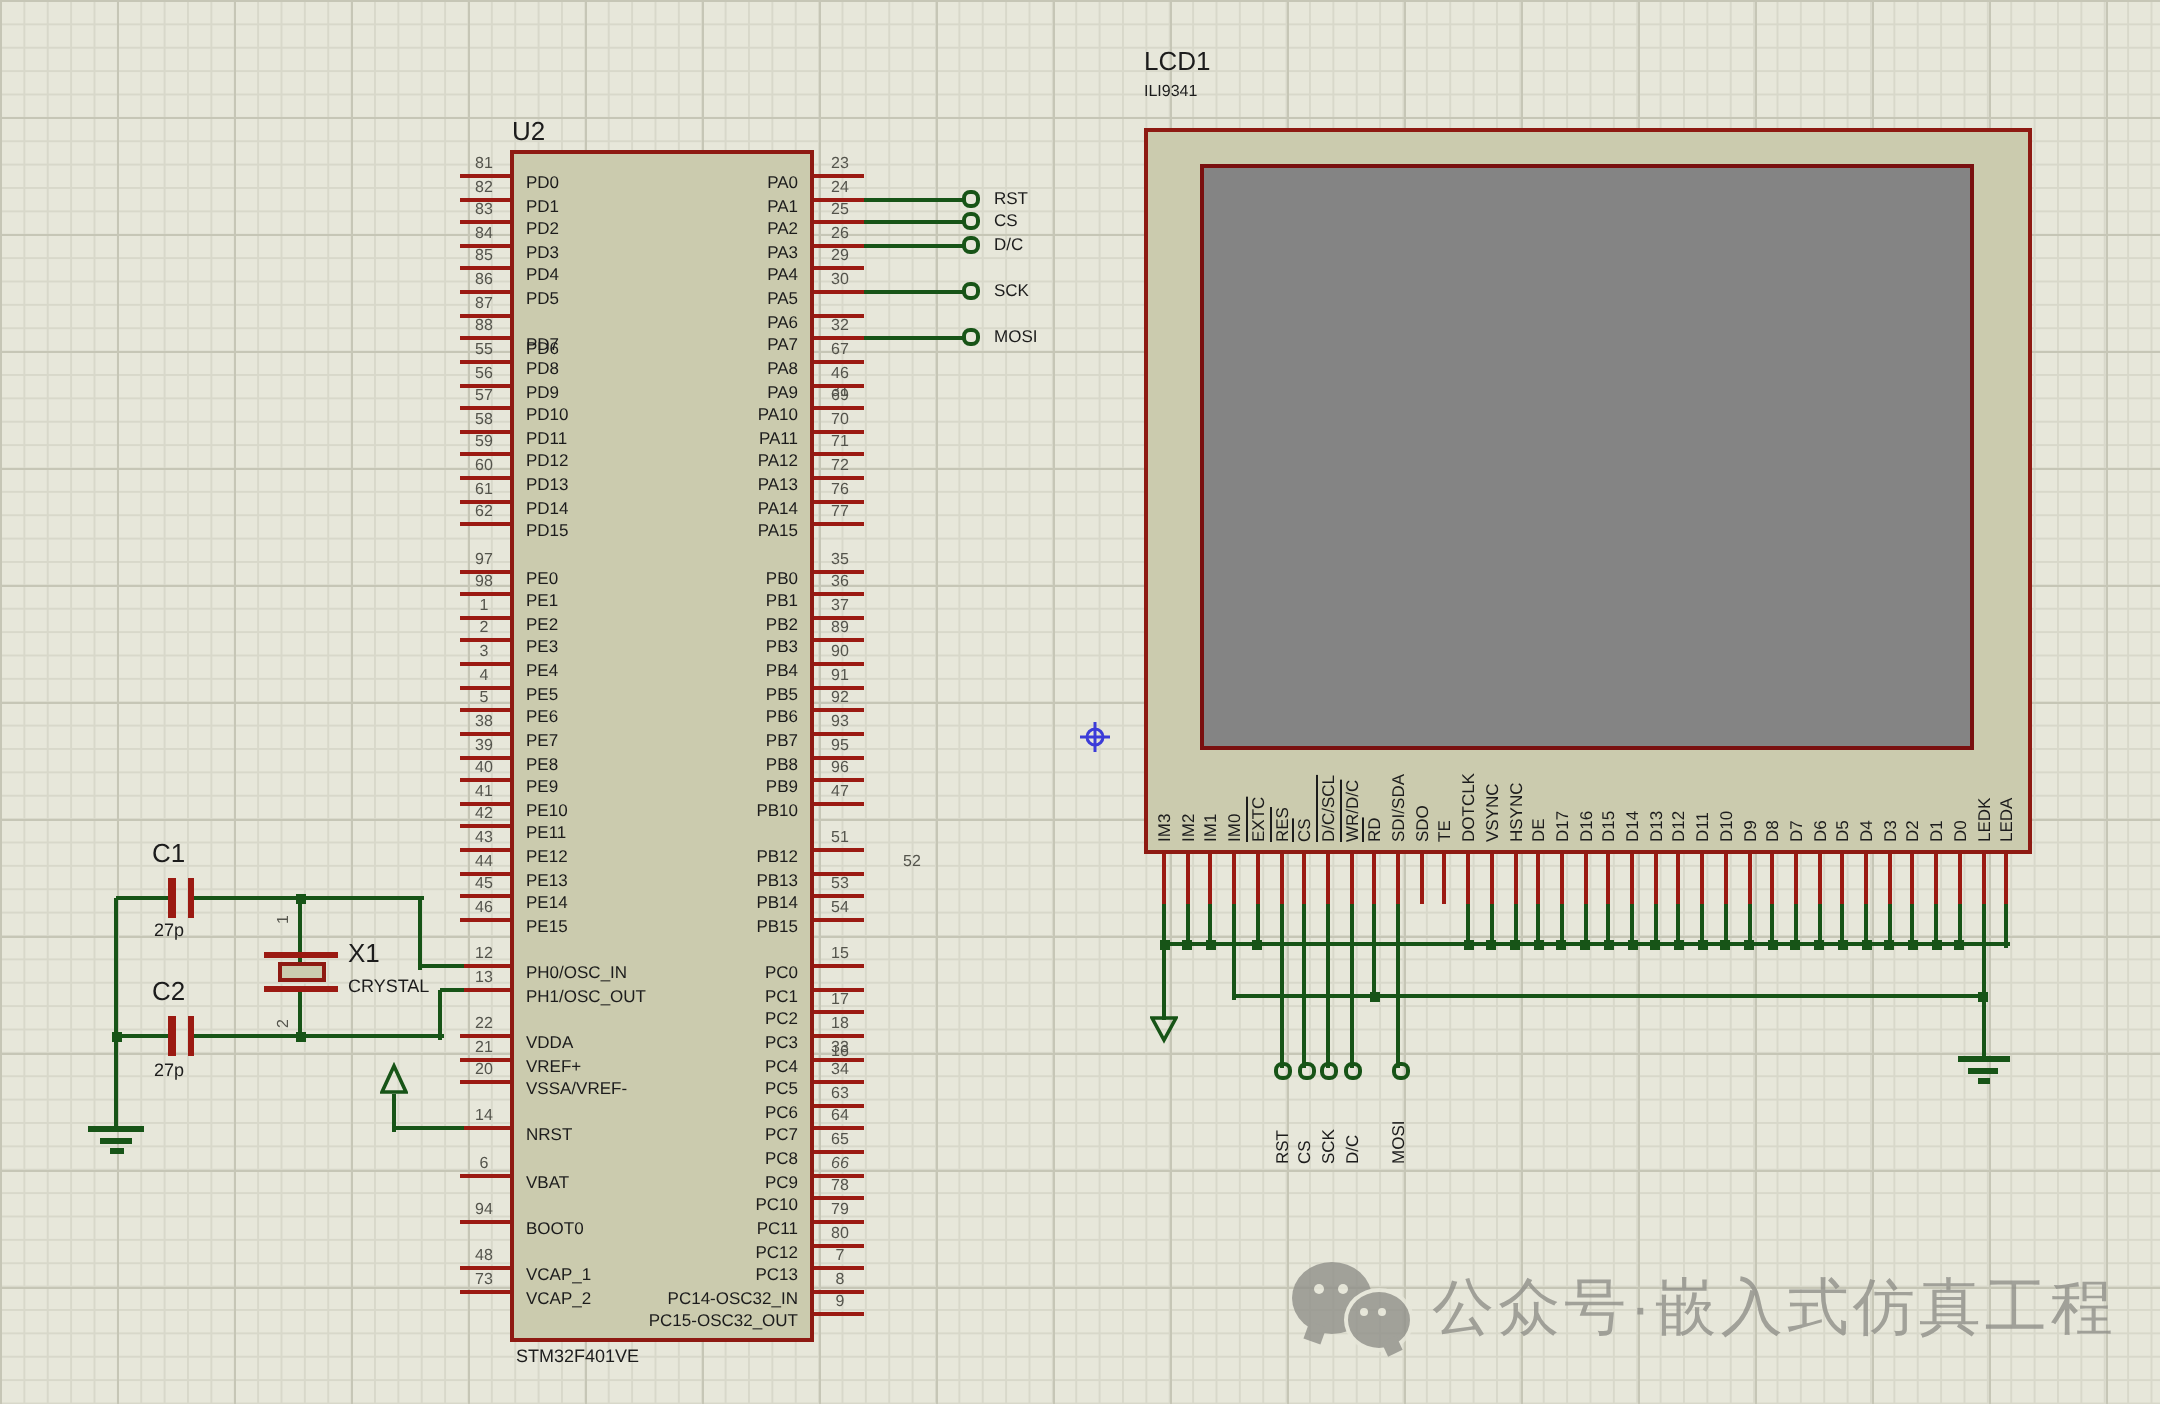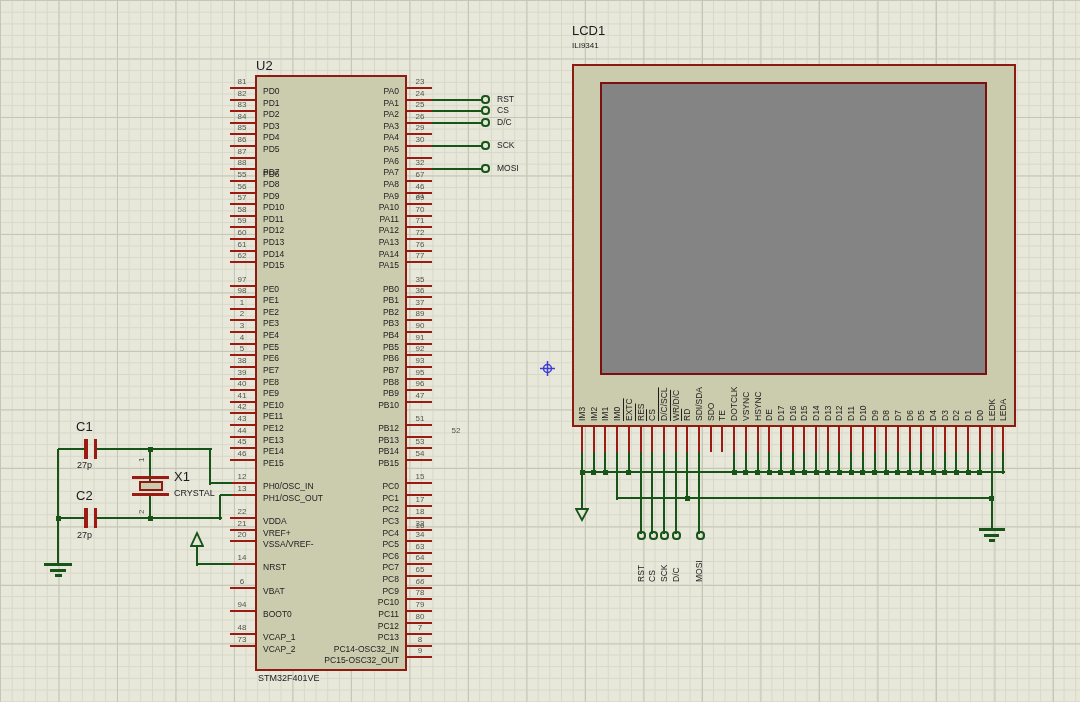--- a/index.html
+++ b/index.html
@@ -41,20 +41,33 @@
   <div class="t val" style="left:258px;top:674px">STM32F401VE</div>
   <div class="t ref" style="left:572px;top:24px">LCD1</div>
   <div class="t" style="left:572px;top:42px;font-size:8px">ILI9341</div>
   <div class="t ref" style="left:76px;top:420px">C1</div>
   <div class="t val" style="left:77px;top:461px">27p</div>
   <div class="t ref" style="left:76px;top:489px">C2</div>
   <div class="t val" style="left:77px;top:531px">27p</div>
   <div class="t ref" style="left:174px;top:470px">X1</div>
   <div class="t val" style="left:174px;top:489px">CRYSTAL</div>
 
+  <div class="wm">
+    <div class="wm-ic">
+      <div class="wm-b1"></div>
+        <div class="wm-b1t"></div>
+      <div class="eye" style="left:11px;top:13px"></div>
+        <div class="eye" style="left:23px;top:13px"></div>
+      <div class="wm-b2"></div>
+        <div class="wm-b2t"></div>
+      <div class="eye" style="left:34px;top:25px;width:4px;height:4px"></div>
+      <div class="eye" style="left:43px;top:25px;width:4px;height:4px"></div>
+    </div>
+    <div class="wm-tx">公众号·嵌入式仿真工程</div>
+  </div>
 <div class="abs body-box" style="left: 255px; top: 75px; width: 152px; height: 596px;"></div>
     <div class="abs" style="left: 230px; top: 87px; width: 25px; height: 2px; background: rgb(155, 26, 18);"></div>
     <div class="abs t pinnum" style="left: 228px; top: 77px; width: 28px;">81</div>
     <div class="abs t pinlbl" style="left: 263px; top: 87px;">PD0</div>
     <div class="abs" style="left: 230px; top: 98.62px; width: 25px; height: 2px; background: rgb(155, 26, 18);"></div>
     <div class="abs t pinnum" style="left: 228px; top: 88.62px; width: 28px;">82</div>
     <div class="abs t pinlbl" style="left: 263px; top: 98.62px;">PD1</div>
     <div class="abs" style="left: 230px; top: 110.24px; width: 25px; height: 2px; background: rgb(155, 26, 18);"></div>
     <div class="abs t pinnum" style="left: 228px; top: 100.24px; width: 28px;">83</div>
     <div class="abs t pinlbl" style="left: 263px; top: 110.24px;">PD2</div>

